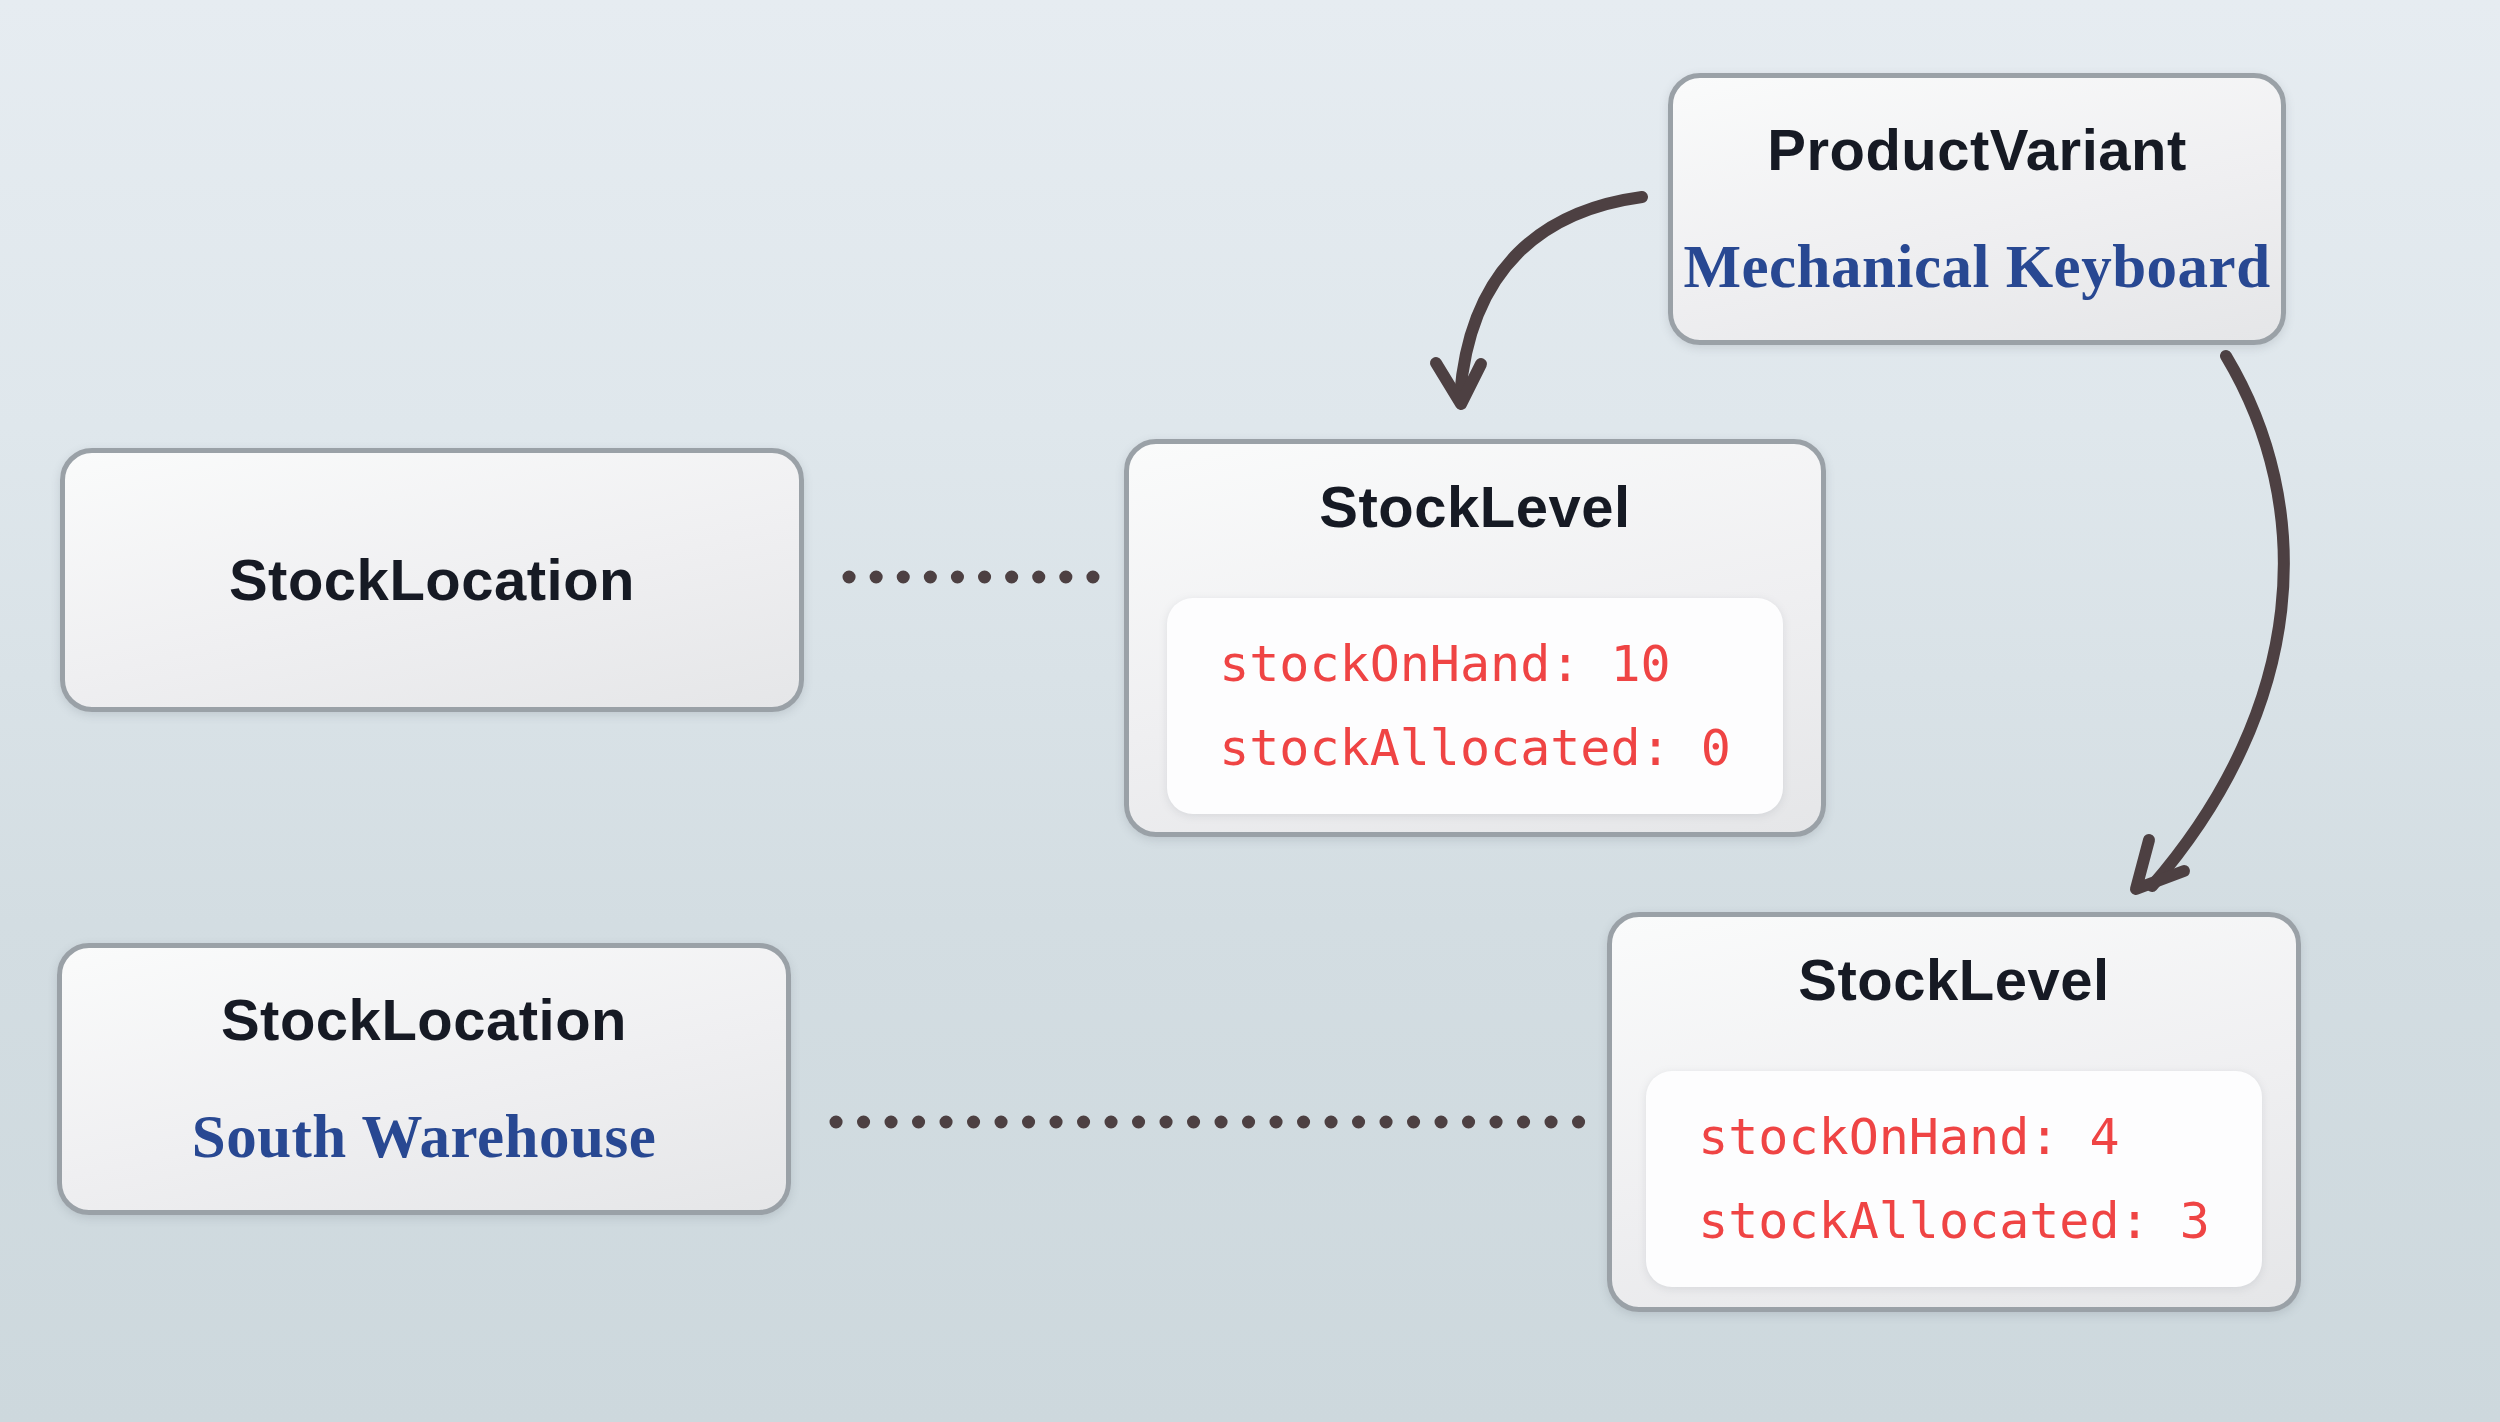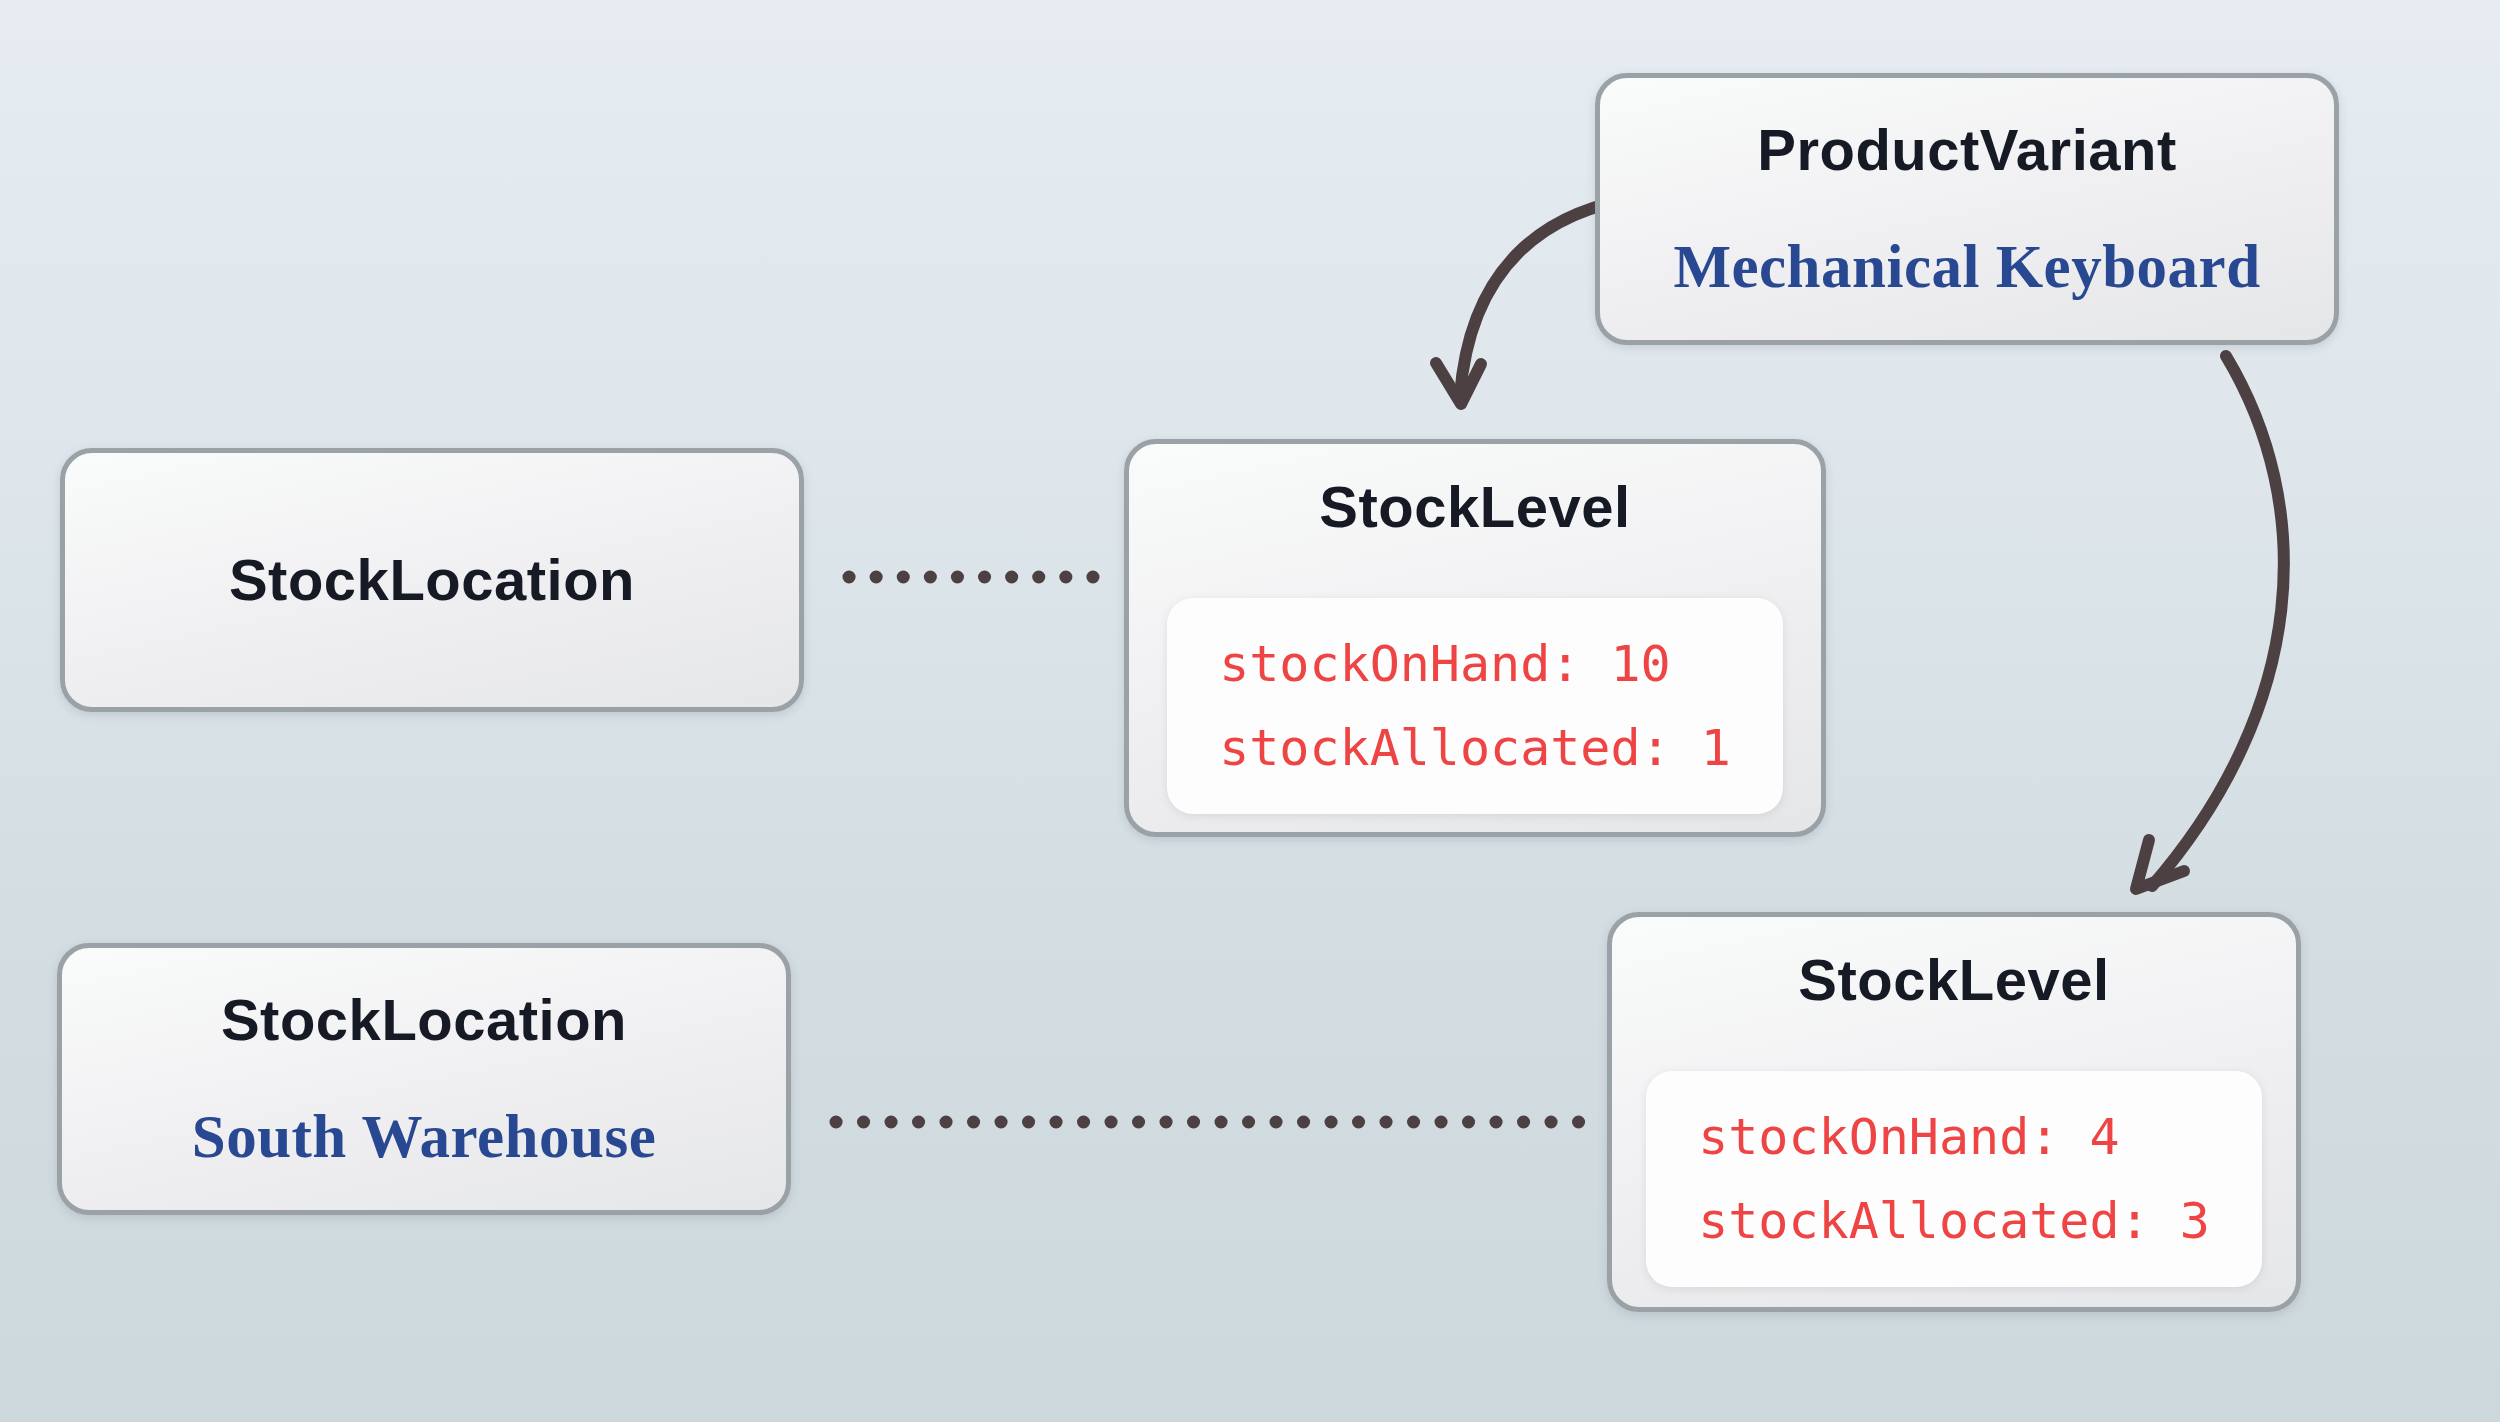--- a/index.html
+++ b/index.html
@@ -74,34 +74,34 @@
       <path d="M 1642 197 C 1545 210, 1470 266, 1460 396"></path>
       <path d="M 1436 363 L 1461 404 L 1481 364"></path>
     </g>
 
     <g fill="none" stroke="#4d4042" stroke-width="12" stroke-linecap="round" stroke-linejoin="round">
       <path d="M 2226 356 C 2316 506, 2308 706, 2152 886"></path>
       <path d="M 2149 840 L 2136 889 L 2184 871"></path>
     </g>
   </svg>
 
-  <div class="card centered" style="left:1595px; top:73px; width:744px; height:272px;">
+  <div class="card centered" style="left:1668px; top:73px; width:618px; height:272px;">
     <div class="card-title">ProductVariant</div>
     <div class="card-subtitle">Mechanical Keyboard</div>
   </div>
 
   <div class="card centered" style="left:60px; top:448px; width:744px; height:264px;">
     <div class="card-title">StockLocation</div>
   </div>
 
   <div class="card stock-level" style="left:1124px; top:439px; width:702px; height:398px;">
     <div class="card-title">StockLevel</div>
     <div class="code-box">
       <div class="code-line">stockOnHand: 10</div>
-      <div class="code-line">stockAllocated: 1</div>
+      <div class="code-line">stockAllocated: 0</div>
     </div>
   </div>
 
   <div class="card centered" style="left:57px; top:943px; width:734px; height:272px;">
     <div class="card-title">StockLocation</div>
     <div class="card-subtitle">South Warehouse</div>
   </div>
 
   <div class="card stock-level" style="left:1607px; top:912px; width:694px; height:400px;">
     <div class="card-title">StockLevel</div>

